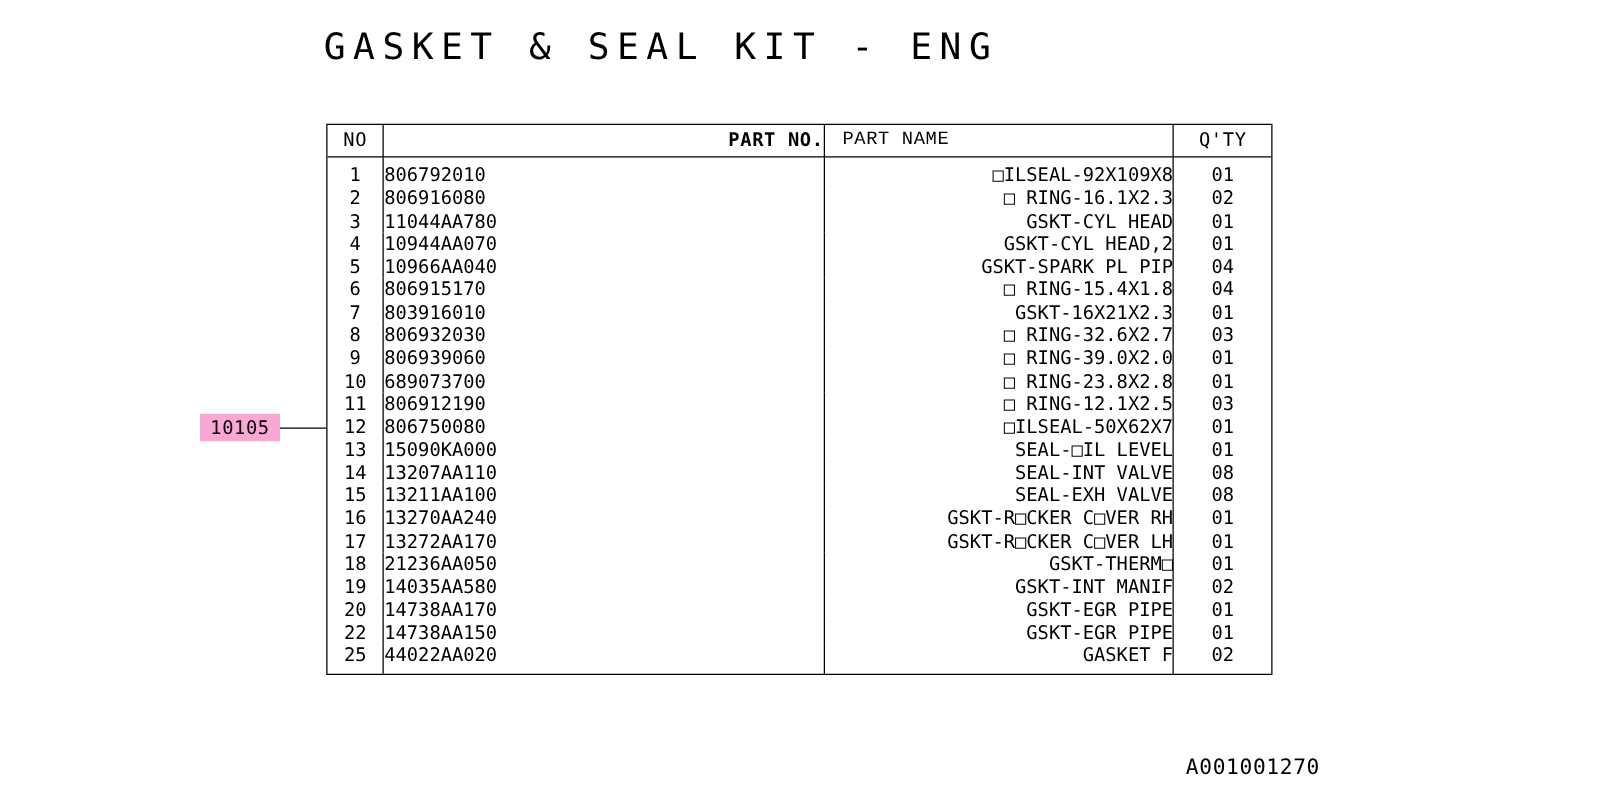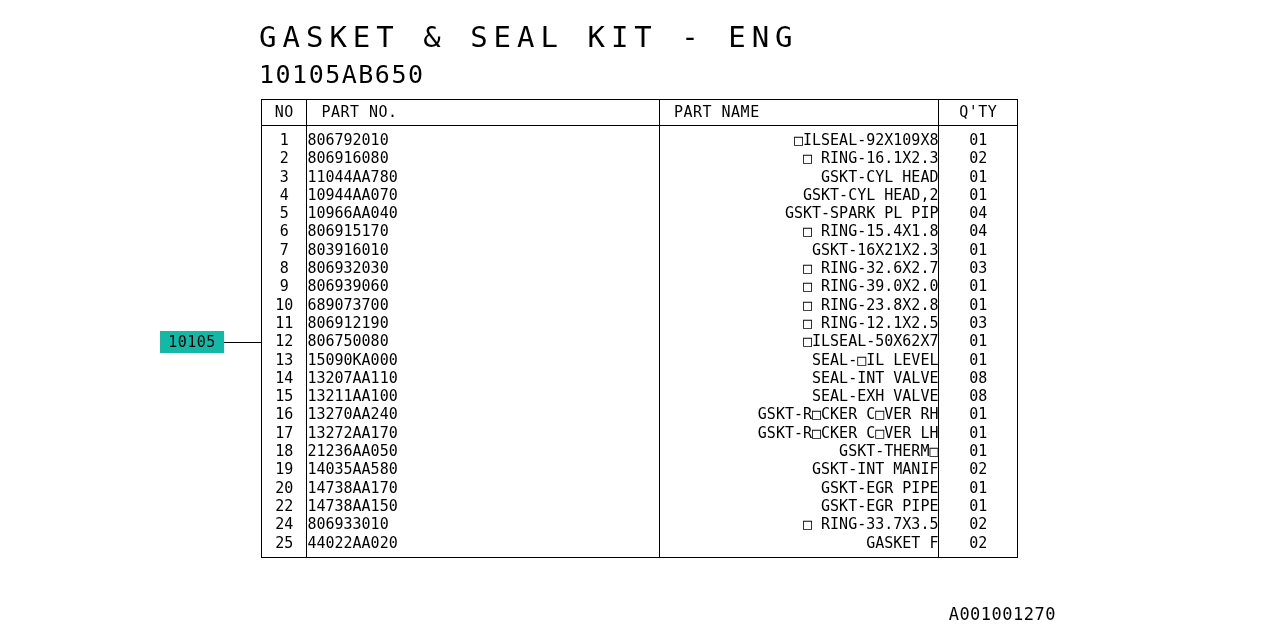--- a/index.html
+++ b/index.html
@@ -64,32 +64,32 @@
   .col-qty   { width: 80px;  text-align: center; }
 
   thead th {
     height: 25px;
     border-bottom: 1px solid #000;
     font-size: 15px;
     letter-spacing: 0.5px;
     margin-top: 44px;
   }
   thead th.col-no { text-align: center; }
-  thead th.col-part { text-align: left; padding-left: 14px; }
+  thead th.col-part { text-align: right; padding-left: 14px; font-weight: bold; }
   thead th.col-name { text-align: left; padding-left: 14px; }
   thead th.col-qty { text-align: center; }
 
   td.col-no { border-right: 1px solid #000; text-align: center; }
   td.col-part { border-right: 1px solid #000; padding-left: 58px; }
   td.col-name { border-right: 1px solid #000; padding-left: 14px; }
   td.col-qty { text-align: center; }
 
   th.col-no { border-right: 1px solid #000; }
   th.col-part { border-right: 1px solid #000; }
-  th.col-name { border-right: 1px solid #000; }
+  th.col-name { border-right: 1px solid #000; font-family: Liberation Mono, monospace; }
 
   tbody tr:first-child td { padding-top: 5px; }
   tbody tr:last-child td { padding-bottom: 5px; }
 
   .callout {
     position: absolute;
     left: 160px;
     top: 331px;
     width: 64px;
     height: 22px;
@@ -116,23 +116,22 @@
     font-size: 17px;
     letter-spacing: 0.5px;
   }
 </style>
 </head>
 <body>
 
 <div class="page">
 
   <div class="title">GASKET &amp; SEAL KIT - ENG</div>
-  <div class="subtitle">10105AB650</div>
-
-  <div class="callout" style="background: #14b8a6;">
+
+  <div class="callout" style="background: #f9a8d4;">
     <span>10105</span>
   </div>
   <div class="callout-line"></div>
 
   <div class="table-wrap">
     <table class="parts">
       <thead>
         <tr>
           <th class="col-no">NO</th>
           <th class="col-part">PART NO.</th>
@@ -261,26 +260,20 @@
             <td class="col-name">GSKT-EGR PIPE</td>
             <td class="col-qty">01</td>
           </tr>
           <tr>
             <td class="col-no">22</td>
             <td class="col-part">14738AA150</td>
             <td class="col-name">GSKT-EGR PIPE</td>
             <td class="col-qty">01</td>
           </tr>
           <tr>
-            <td class="col-no">24</td>
-            <td class="col-part">806933010</td>
-            <td class="col-name">□ RING-33.7X3.5</td>
-            <td class="col-qty">02</td>
-          </tr>
-          <tr>
             <td class="col-no">25</td>
             <td class="col-part">44022AA020</td>
             <td class="col-name">GASKET F</td>
             <td class="col-qty">02</td>
           </tr>
         </tbody>
     </table>
   </div>
 
   <div class="doc-id">A001001270</div>

